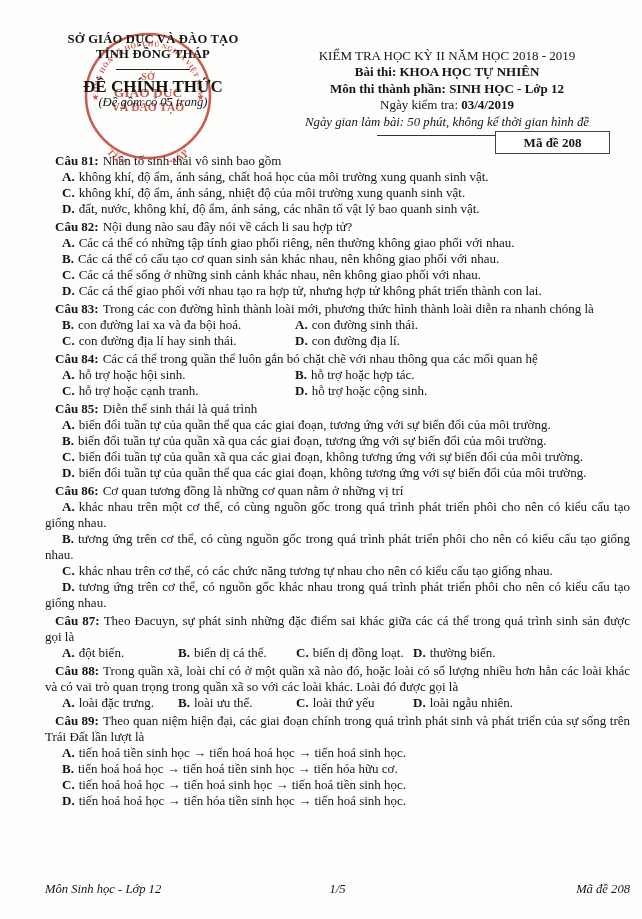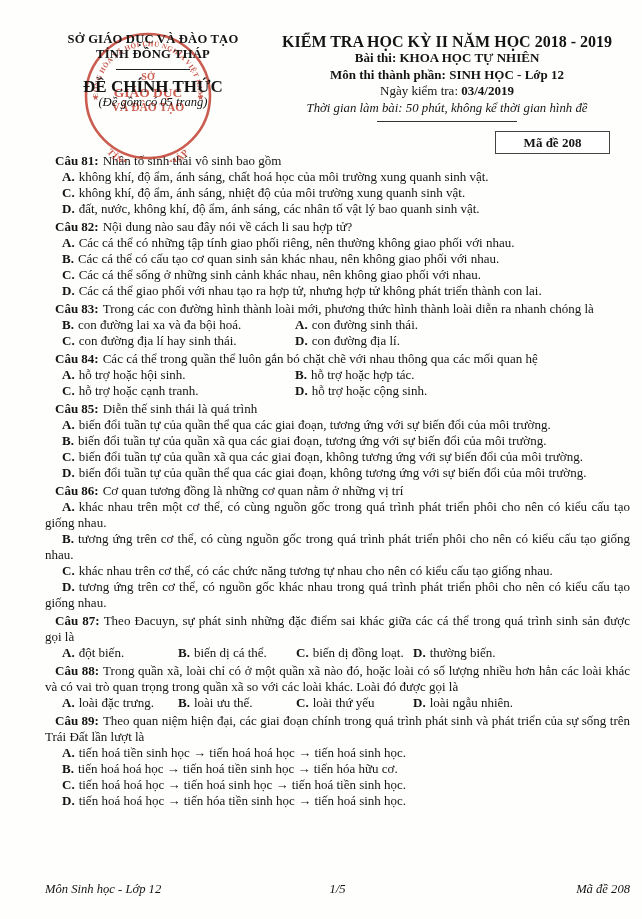--- a/index.html
+++ b/index.html
@@ -20,21 +20,21 @@
   }
   .h-left .org { font-weight:bold; font-size:12.6px; line-height:15px; letter-spacing:.2px; }
   .h-left .rule { width:74px; border-top:1.4px solid #222; margin:7px auto 9px; }
   .h-left .exam-label { font-weight:bold; font-size:17px; line-height:15px; }
   .h-left .pages-note { font-style:italic; font-size:12.6px; line-height:16px; }
   .stamp-svg { position:absolute; left:82px; top:30px; z-index:1; opacity:.82; }
   .h-right {
     position:absolute; left:264px; top:33px; width:366px;
     text-align:center; z-index:2;
   }
-  .h-right .t1 { font-weight:bold; font-size:16px; line-height:17px; }
+  .h-right .t1 { font-weight:normal; font-size:13px; line-height:17px;margin-top:14px; }
   .h-right .t2, .h-right .t3 { font-weight:bold; font-size:13px; line-height:16.5px; }
   .h-right .t4 { font-size:13px; line-height:16.5px; }
   .h-right .t4 b { font-weight:bold; }
   .h-right .t5 { font-style:italic; font-size:12.8px; line-height:16.5px; }
   .h-right .t5 b { font-weight:normal; }
   .h-right .rule2 { width:140px; border-top:1.4px solid #333; margin:5px auto 0; }
   .code-box {
     position:absolute; left:495px; top:131px; width:115px; height:23px;
     border:1.4px solid #444; z-index:3;
     font-weight:bold; font-size:13px; line-height:21px; text-align:center;
@@ -100,21 +100,21 @@
   </div>
 
   <div class="h-right">
     <div class="t1">KIỂM TRA HỌC KỲ II NĂM HỌC 2018 - 2019</div>
     <div class="t2">Bài thi: KHOA HỌC TỰ NHIÊN</div>
     <div class="t3">Môn thi thành phần: SINH HỌC - Lớp 12</div>
     <div class="t4">
       <span>Ngày kiểm tra: </span><b>03/4/2019</b>
     </div>
     <div class="t5">
-      <span>Thời gian làm bài: </span><b>50</b><span> phút, không kể thời gian hình đề</span>
+      <span>Ngày gian làm bài: </span><b>50</b><span> phút, không kể thời gian hình đề</span>
     </div>
     <div class="rule2"></div>
   </div>
 
   <div class="code-box">Mã đề 208</div>
 
   <div class="content">
     <div id="questions">
         <div class="question">
           <p class="q-intro"><b class="q-label">Câu 81:</b><span>Nhân tố sinh thái vô sinh bao gồm</span></p>

